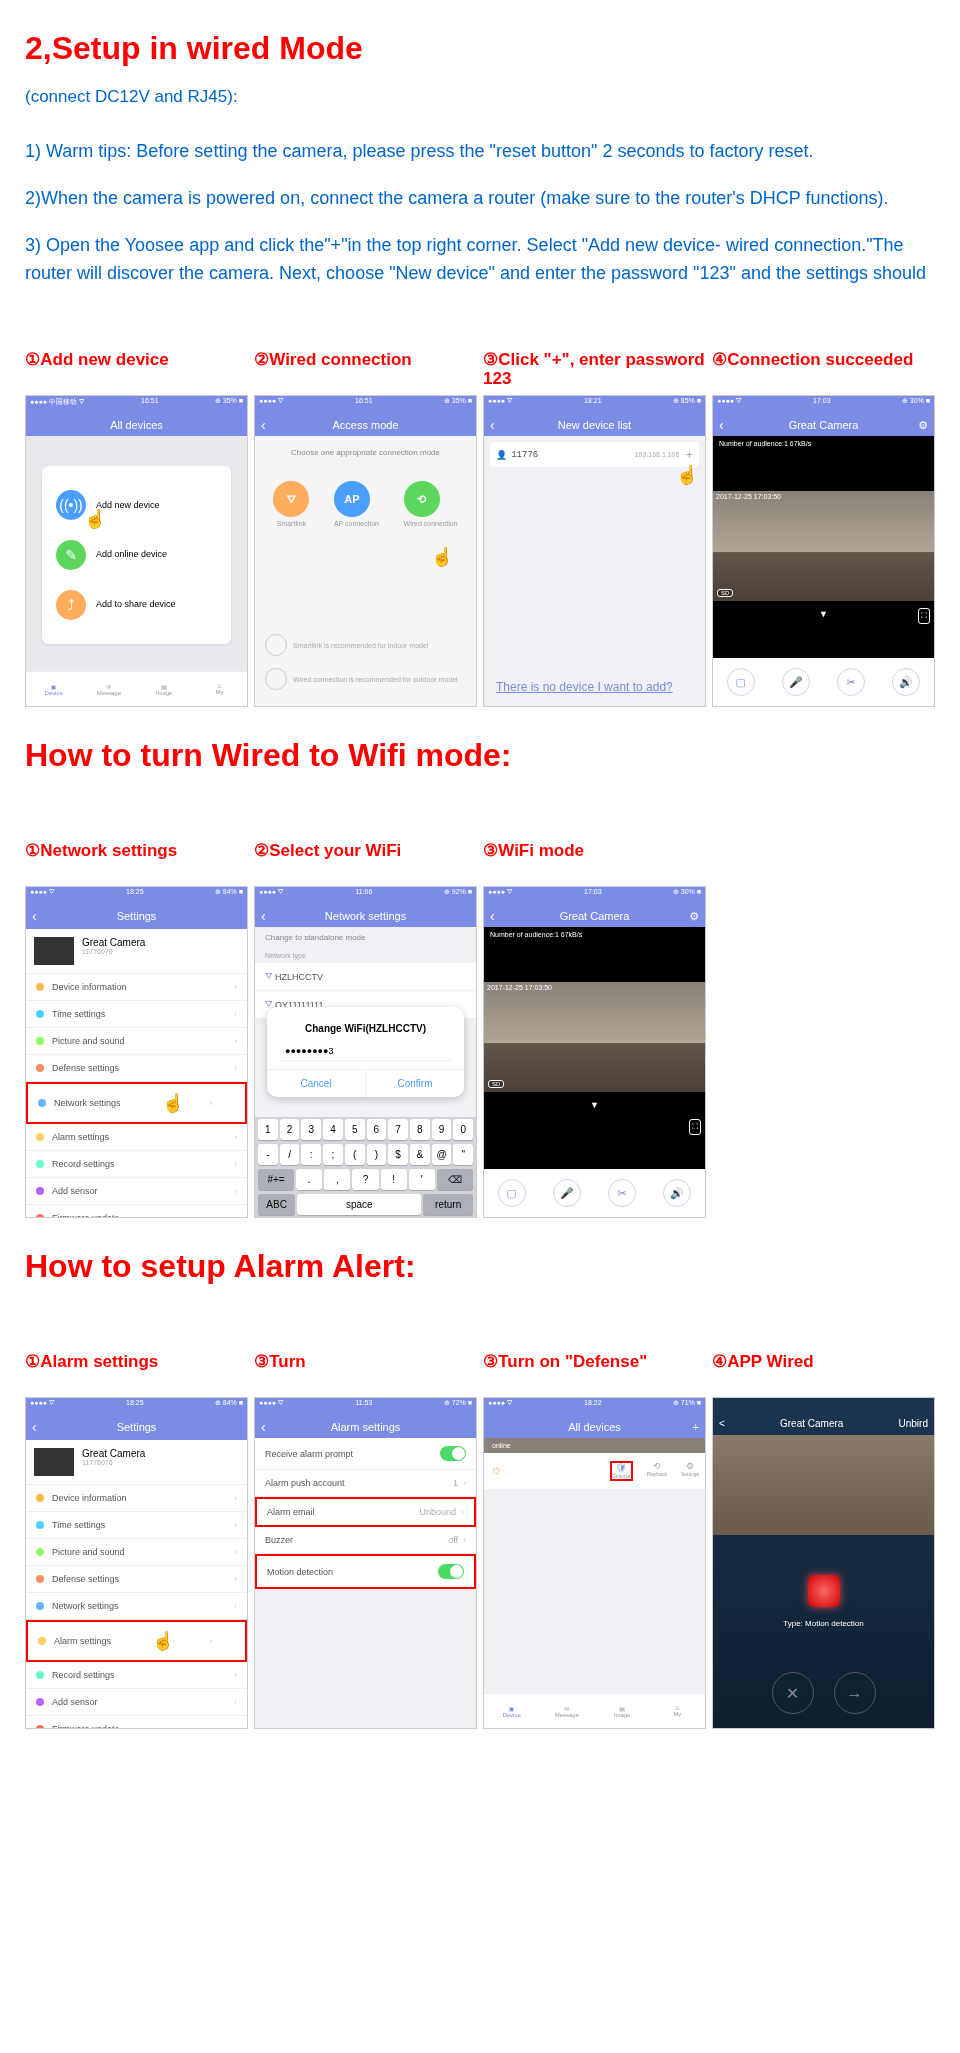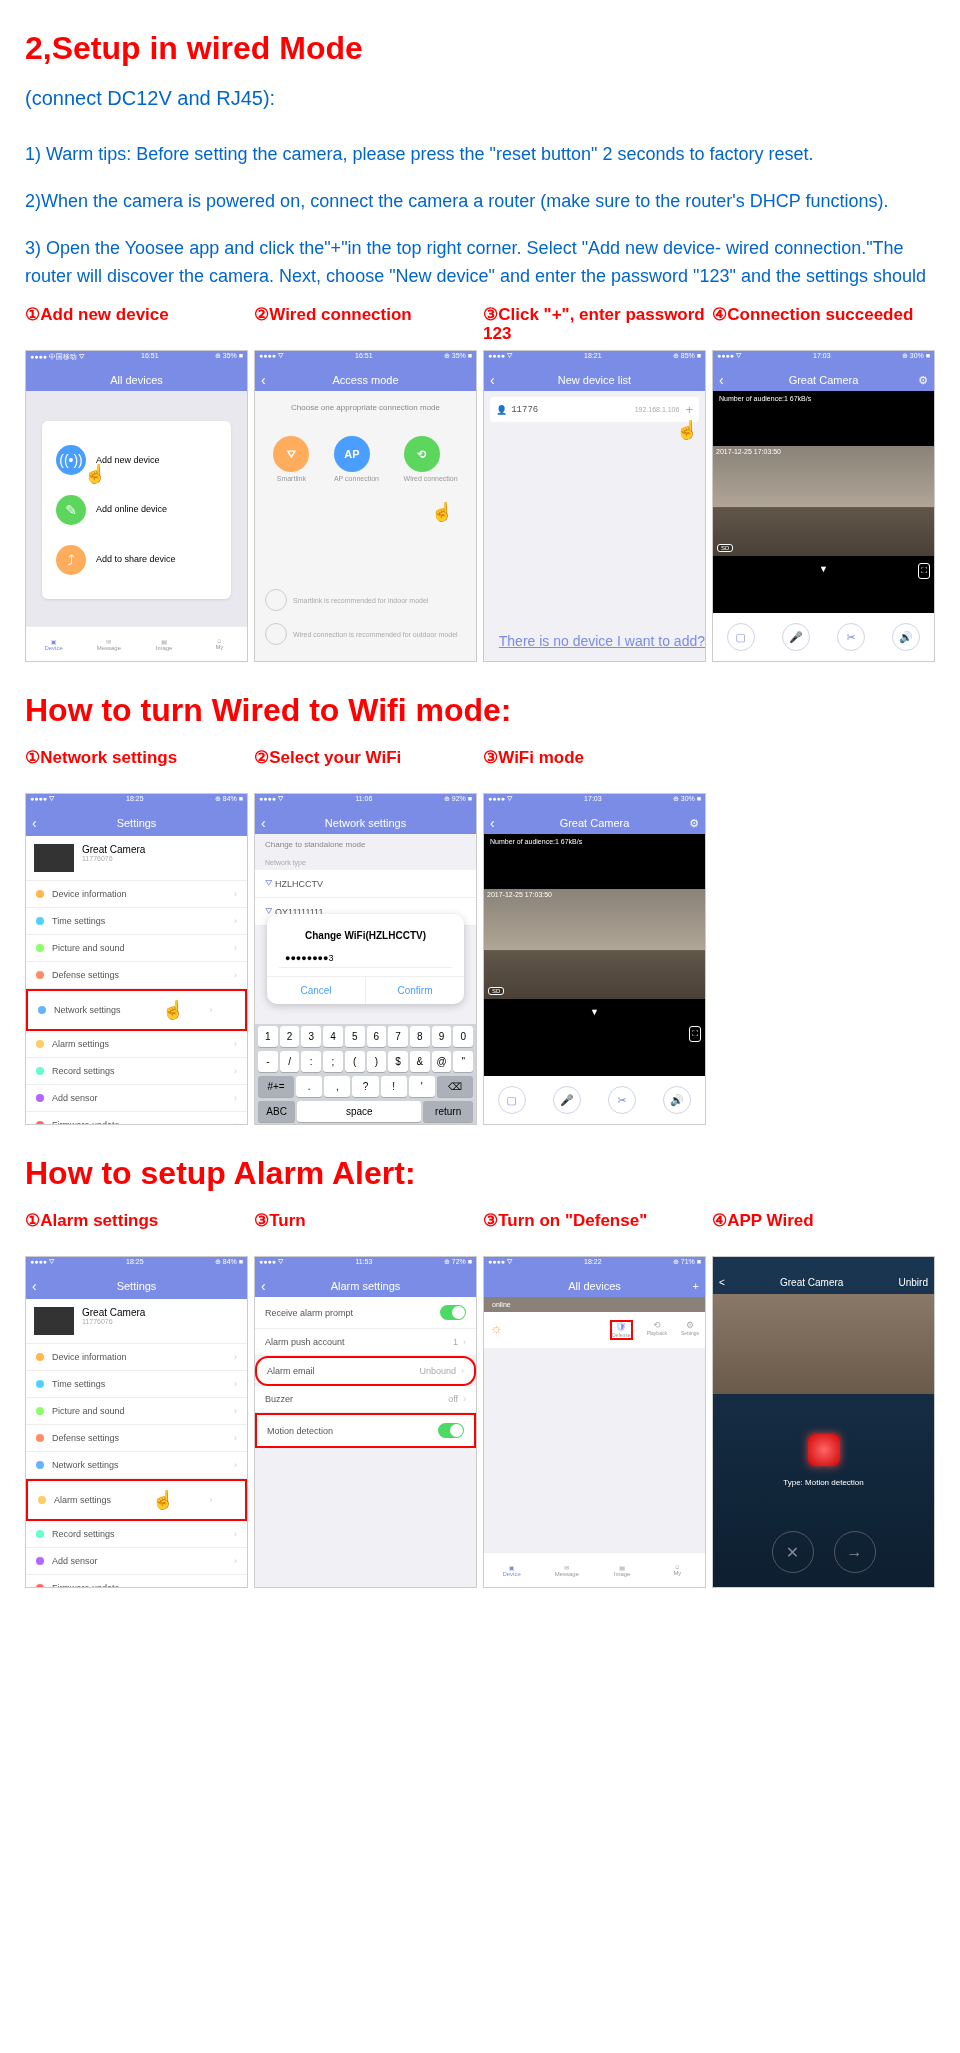--- a/index.html
+++ b/index.html
@@ -1,21 +1,21 @@
 <!DOCTYPE html>
 <html><head>
 <meta charset="utf-8">
 <style>
   body { margin: 0; padding: 0; font-family: Arial, sans-serif; background: #fff; width: 960px; }
   .container { padding: 20px 25px; }
   .main-title { color: #ff0000; font-size: 32px; font-weight: bold; margin: 10px 0 20px 0; }
-  .subtitle-blue { color: #0066cc; font-size: 20px; margin-bottom: 30px; }
+  .subtitle-blue { color: #0066cc; font-size: 17px; margin-bottom: 30px; }
   .step-text { color: #0066cc; font-size: 18px; line-height: 1.6; margin-bottom: 8px; }
   .screens-row { display: flex; gap: 6px; margin: 15px 0 30px 0; }
-  .screen-col { flex: 1; display: flex; flex-direction: column; }
+  .screen-col { flex: 1; display: flex; flex-direction: column; margin-top: 48px; }
   .screen-label { color: #ff0000; font-weight: bold; font-size: 17px; margin-bottom: 4px; min-height: 40px; line-height: 1.1; }
   .phone { background: #fff; border: 1px solid #ccc; height: 310px; position: relative; overflow: hidden; font-size: 9px; }
   .phone.tall { height: 330px; }
   .status-bar { height: 14px; background: #7b8ce6; color: #fff; font-size: 7px; padding: 1px 4px; display: flex; justify-content: space-between; }
   .header-bar { height: 26px; background: #7b8ce6; color: #fff; display: flex; align-items: center; justify-content: center; position: relative; font-size: 11px; }
   .header-bar .back { position: absolute; left: 6px; font-size: 14px; }
   .header-bar .gear { position: absolute; right: 6px; font-size: 11px; }
   .section-title { color: #ff0000; font-size: 32px; font-weight: bold; margin: 30px 0 20px 0; }
   .white-card { background: #fff; margin: 30px 16px; border-radius: 6px; box-shadow: 0 1px 3px rgba(0,0,0,0.1); padding: 14px; }
   .card-item { display: flex; align-items: center; padding: 10px 0; }
@@ -179,21 +179,21 @@
             <span>New device list</span>
           </div>
         <div style="position:absolute; top:40px; bottom:0; left:0; right:0; background:#f0f0f5;">
           <div class="search-row">
             <span style="color:#7b8ce6;">👤</span>
             <span style="margin-left:4px;font-family:Liberation Mono, monospace;">11776</span>
             <span style="margin-left:auto; color:#aaa; font-size:7px;">192.168.1.106</span>
             <span style="margin-left:6px; color:#aaa; font-size:13px;">+</span>
           </div>
           <span class="cursor" style="position:absolute; top:28px; right:6px;">☝</span>
-          <div style="position:absolute; bottom:12px; left:6px; right:0; text-align:right; color:#7b8ce6; font-size:14px; text-decoration:underline;">There is no device I want to add?</div>
+          <div style="position:absolute; bottom:12px; left:12px; right:0; text-align:left; color:#7b8ce6; font-size:12px; text-decoration:underline;">There is no device I want to add?</div>
         </div>
       </div>
     </div>
 
     <div class="screen-col">
       <div class="screen-label">④Connection succeeded</div>
       <div class="phone">
         <div class="status-bar">
             <span>●●●● ⛛</span>
             <span>17:03</span>
@@ -497,21 +497,21 @@
         <div style="background:#f0f0f5; position:absolute; top:40px; bottom:0; left:0; right:0;">
           <div class="settings-row" style="background:#fff;">
               <span>Receive alarm prompt</span>
               <div class="toggle"></div>
             </div>
           <div class="settings-row" style="background:#fff;">
               <span>Alarm  push account</span>
               <span style="margin-left:auto; color:#aaa; margin-right:5px;">1</span>
               <span class="chev" style="margin-left:0;">›</span>
             </div>
-          <div class="settings-row red-box" style="background:#fff;border-radius:13px;">
+          <div class="settings-row red-box" style="background:#fff;">
               <span>Alarm email</span>
               <span style="margin-left:auto; color:#aaa; margin-right:5px;">Unbound</span>
               <span class="chev" style="margin-left:0;">›</span>
             </div>
           <div class="settings-row" style="background:#fff;">
               <span>Buzzer</span>
               <span style="margin-left:auto; color:#aaa; margin-right:5px;">off</span>
               <span class="chev" style="margin-left:0;">›</span>
             </div>
           <div class="settings-row red-box" style="background:#fff;">

